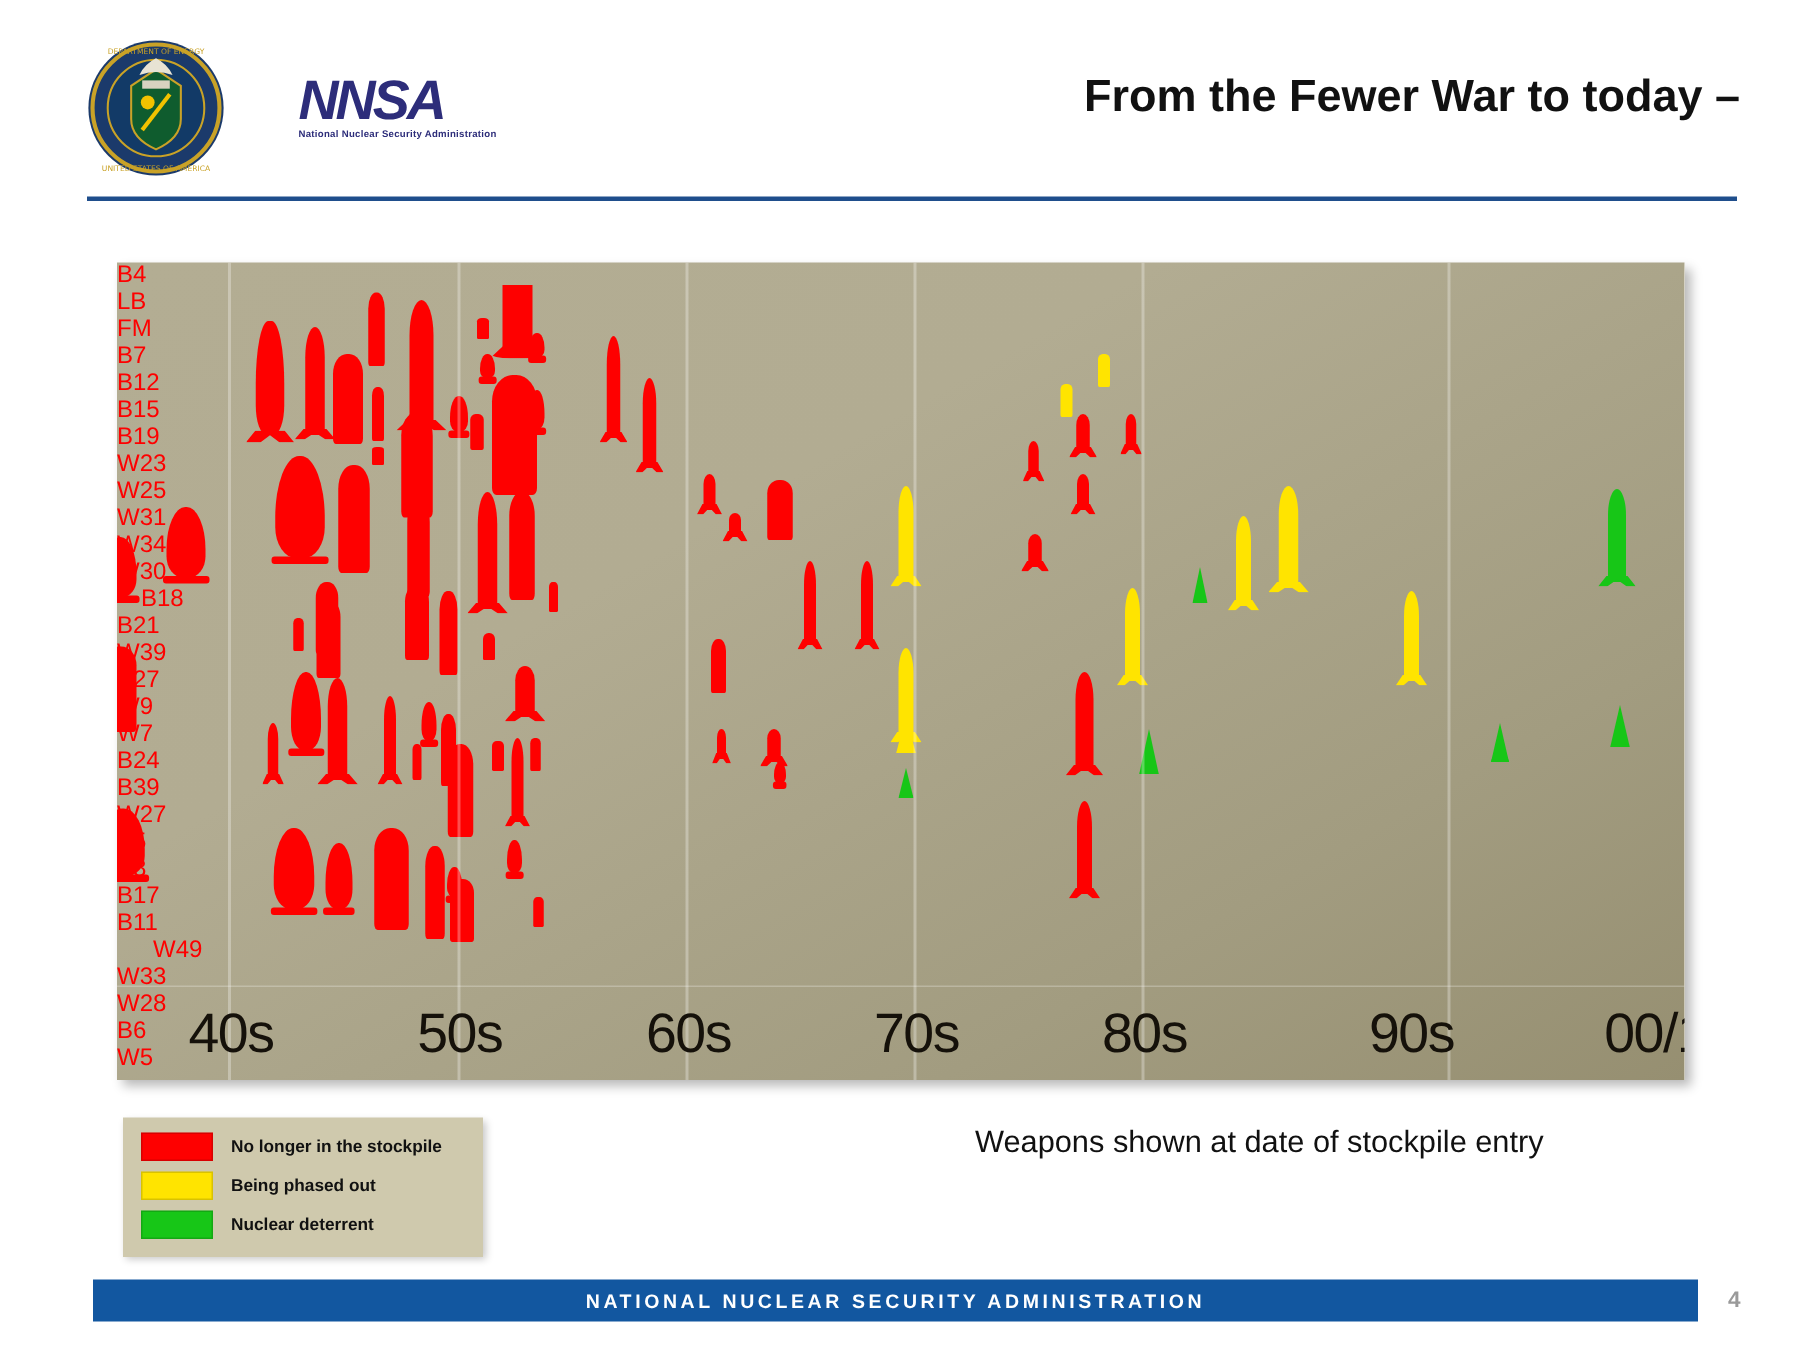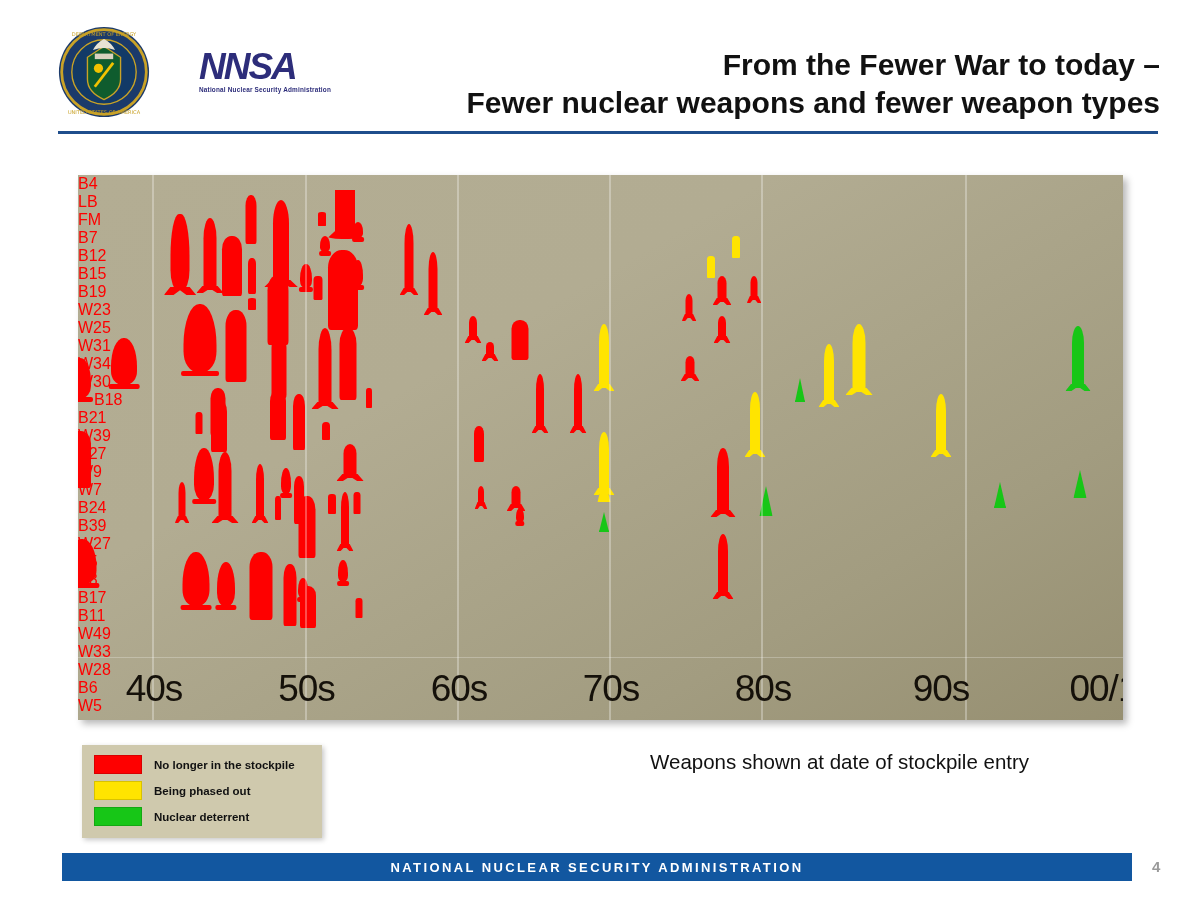--- a/index.html
+++ b/index.html
@@ -146,21 +146,20 @@
     <text x="50" y="96" font-size="5.5" fill="#c9a227" text-anchor="middle" font-family="DejaVu Sans, sans-serif">UNITED STATES OF AMERICA</text>
   </svg>
 
   <div id="nnsa-logo">
     <div class="nnsa-word">NNSA</div>
     <div class="nnsa-sub">National Nuclear Security Administration</div>
   </div>
 
   <div id="title-block">
     <div>From the Fewer War to today –</div>
-    <div>Fewer nuclear weapons and fewer weapon types</div>
   </div>
 
   <div id="title-rule"></div>
 </div>
 
 <div id="chart-frame">
   <div id="weapon-layer">
       <div class="weapon" title="B3 — retired" style="left: -9px; top: 183px; width: 22px; height: 40px;">
         <div class="glyph shape-bomb f-red" style="width: 22px; height: 40px;"></div>
       </div>
@@ -260,21 +259,21 @@
         <div class="glyph shape-missile f-red" style="width: 13px; height: 68px;"></div>
       </div>
       <div class="wlabel c-red" style="left: 136px; top: 362px;">B17</div>
       <div class="weapon" title="B11 — retired" style="left: 178px; top: 289px; width: 8px; height: 56px;">
         <div class="glyph shape-missile f-red" style="width: 8px; height: 56px;"></div>
       </div>
       <div class="wlabel c-red" style="left: 171px; top: 362px;">B11</div>
       <div class="weapon" title="W49 — retired" style="left: 203px; top: 293px; width: 10px; height: 26px;">
         <div class="glyph shape-bomb f-red" style="width: 10px; height: 26px;"></div>
       </div>
-      <div class="wlabel c-red" style="left: 196px; top: 308px;">W49</div>
+      <div class="wlabel c-red" style="left: 196px; top: 308px; padding-left: 24px;">W49</div>
       <div class="weapon" title="W33 — retired" style="left: 197px; top: 321px; width: 6px; height: 24px;">
         <div class="glyph shape-bar f-red" style="width: 6px; height: 24px;"></div>
       </div>
       <div class="wlabel c-red" style="left: 189px; top: 347px;">W33</div>
       <div class="weapon" title="W28 — retired" style="left: 216px; top: 301px; width: 10px; height: 48px;">
         <div class="glyph shape-cyl f-red" style="width: 10px; height: 48px;"></div>
       </div>
       <div class="wlabel c-red" style="left: 210px; top: 370px;">W28</div>
       <div class="weapon" title="B6 — retired" style="left: 104.5px; top: 377px; width: 27px; height: 54px;">
         <div class="glyph shape-bomb f-red" style="width: 27px; height: 54px;"></div>

